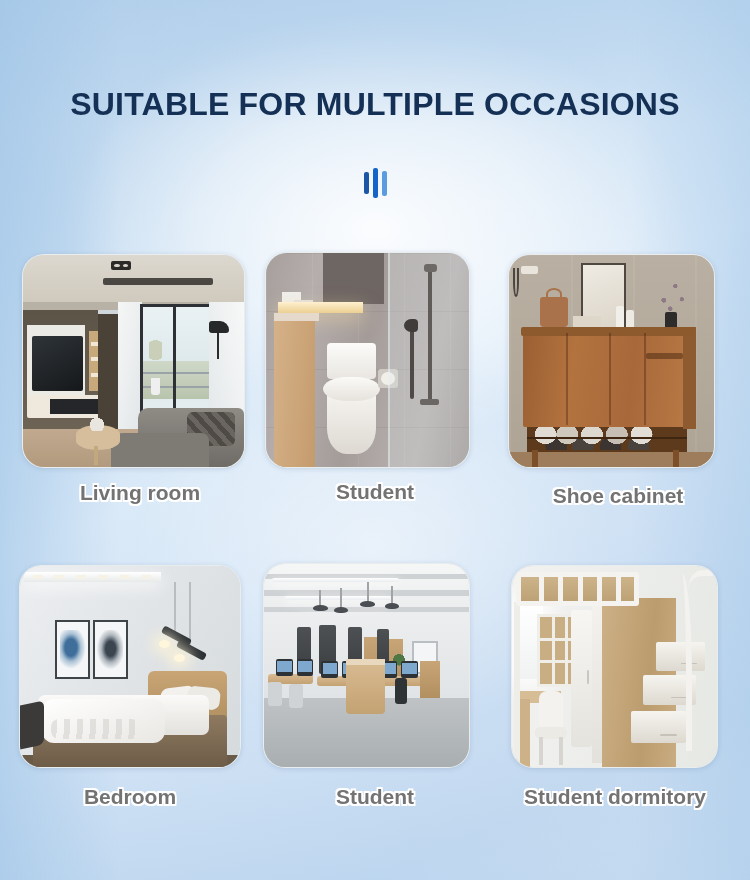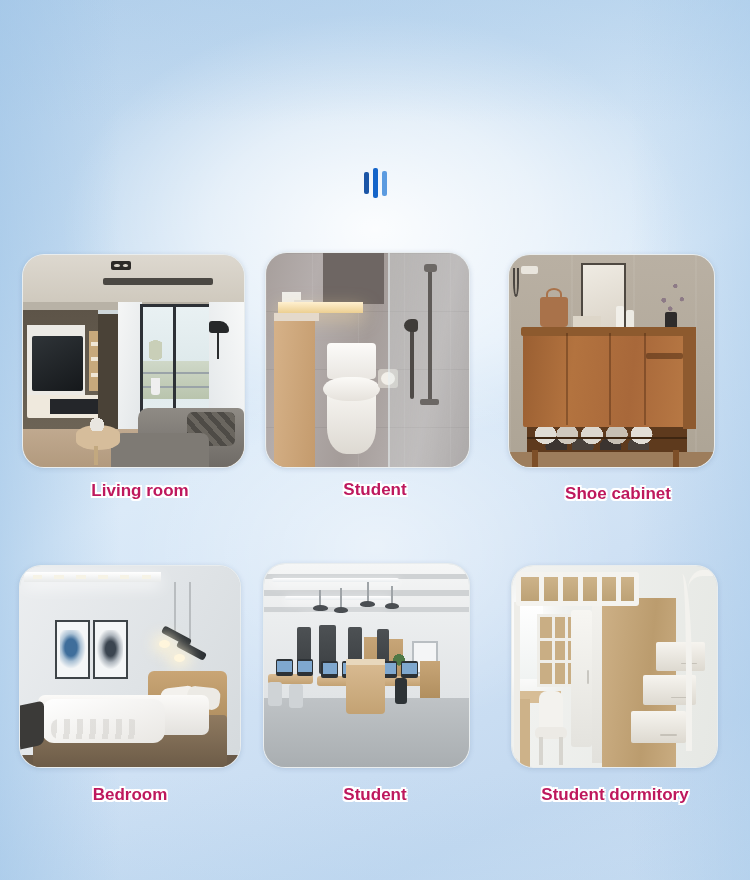--- a/index.html
+++ b/index.html
@@ -66,23 +66,23 @@
     background:#cfd7da;
     box-shadow: 0 1px 5px rgba(80,110,150,0.22);
     border:1px solid rgba(255,255,255,0.55);
   }
   .card .scene { position:absolute; inset:0; }
 
   .caption {
     position:absolute;
     width:100%;
     text-align:center;
-    font-size:17px;
+    font-size:21px;
     font-weight:bold;
-    color:#be185d;
+    color:#737373;
     white-space:nowrap;
     text-shadow:
       -1.6px -1.6px 0 #ffffff,  1.6px -1.6px 0 #ffffff,
       -1.6px  1.6px 0 #ffffff,  1.6px  1.6px 0 #ffffff,
       -1.6px 0 0 #ffffff, 1.6px 0 0 #ffffff,
        0 -1.6px 0 #ffffff, 0 1.6px 0 #ffffff;
   }
 
   
   .sh { position:absolute; }
@@ -256,20 +256,21 @@
   .sd-banister { left:80%; top:4%; width:8%; height:88%; border-right:6px solid #f3f2ee; border-radius:0 60% 0 0; }
   .sd-banister2 { left:86%; top:2%; width:12%; height:16%; border-top:6px solid #f3f2ee; border-radius:60% 0 0 0; }
 </style>
 </head>
 <body>
 
 <div class="page">
 
   <div class="bg-edges"></div>
 
+  <div class="headline">SUITABLE FOR MULTIPLE OCCASIONS</div>
 
   <div class="ornament">
     <span class="bar b1"></span>
     <span class="bar b2"></span>
     <span class="bar b3"></span>
   </div>
 
   <div class="grid">
 
     <div class="cell">

